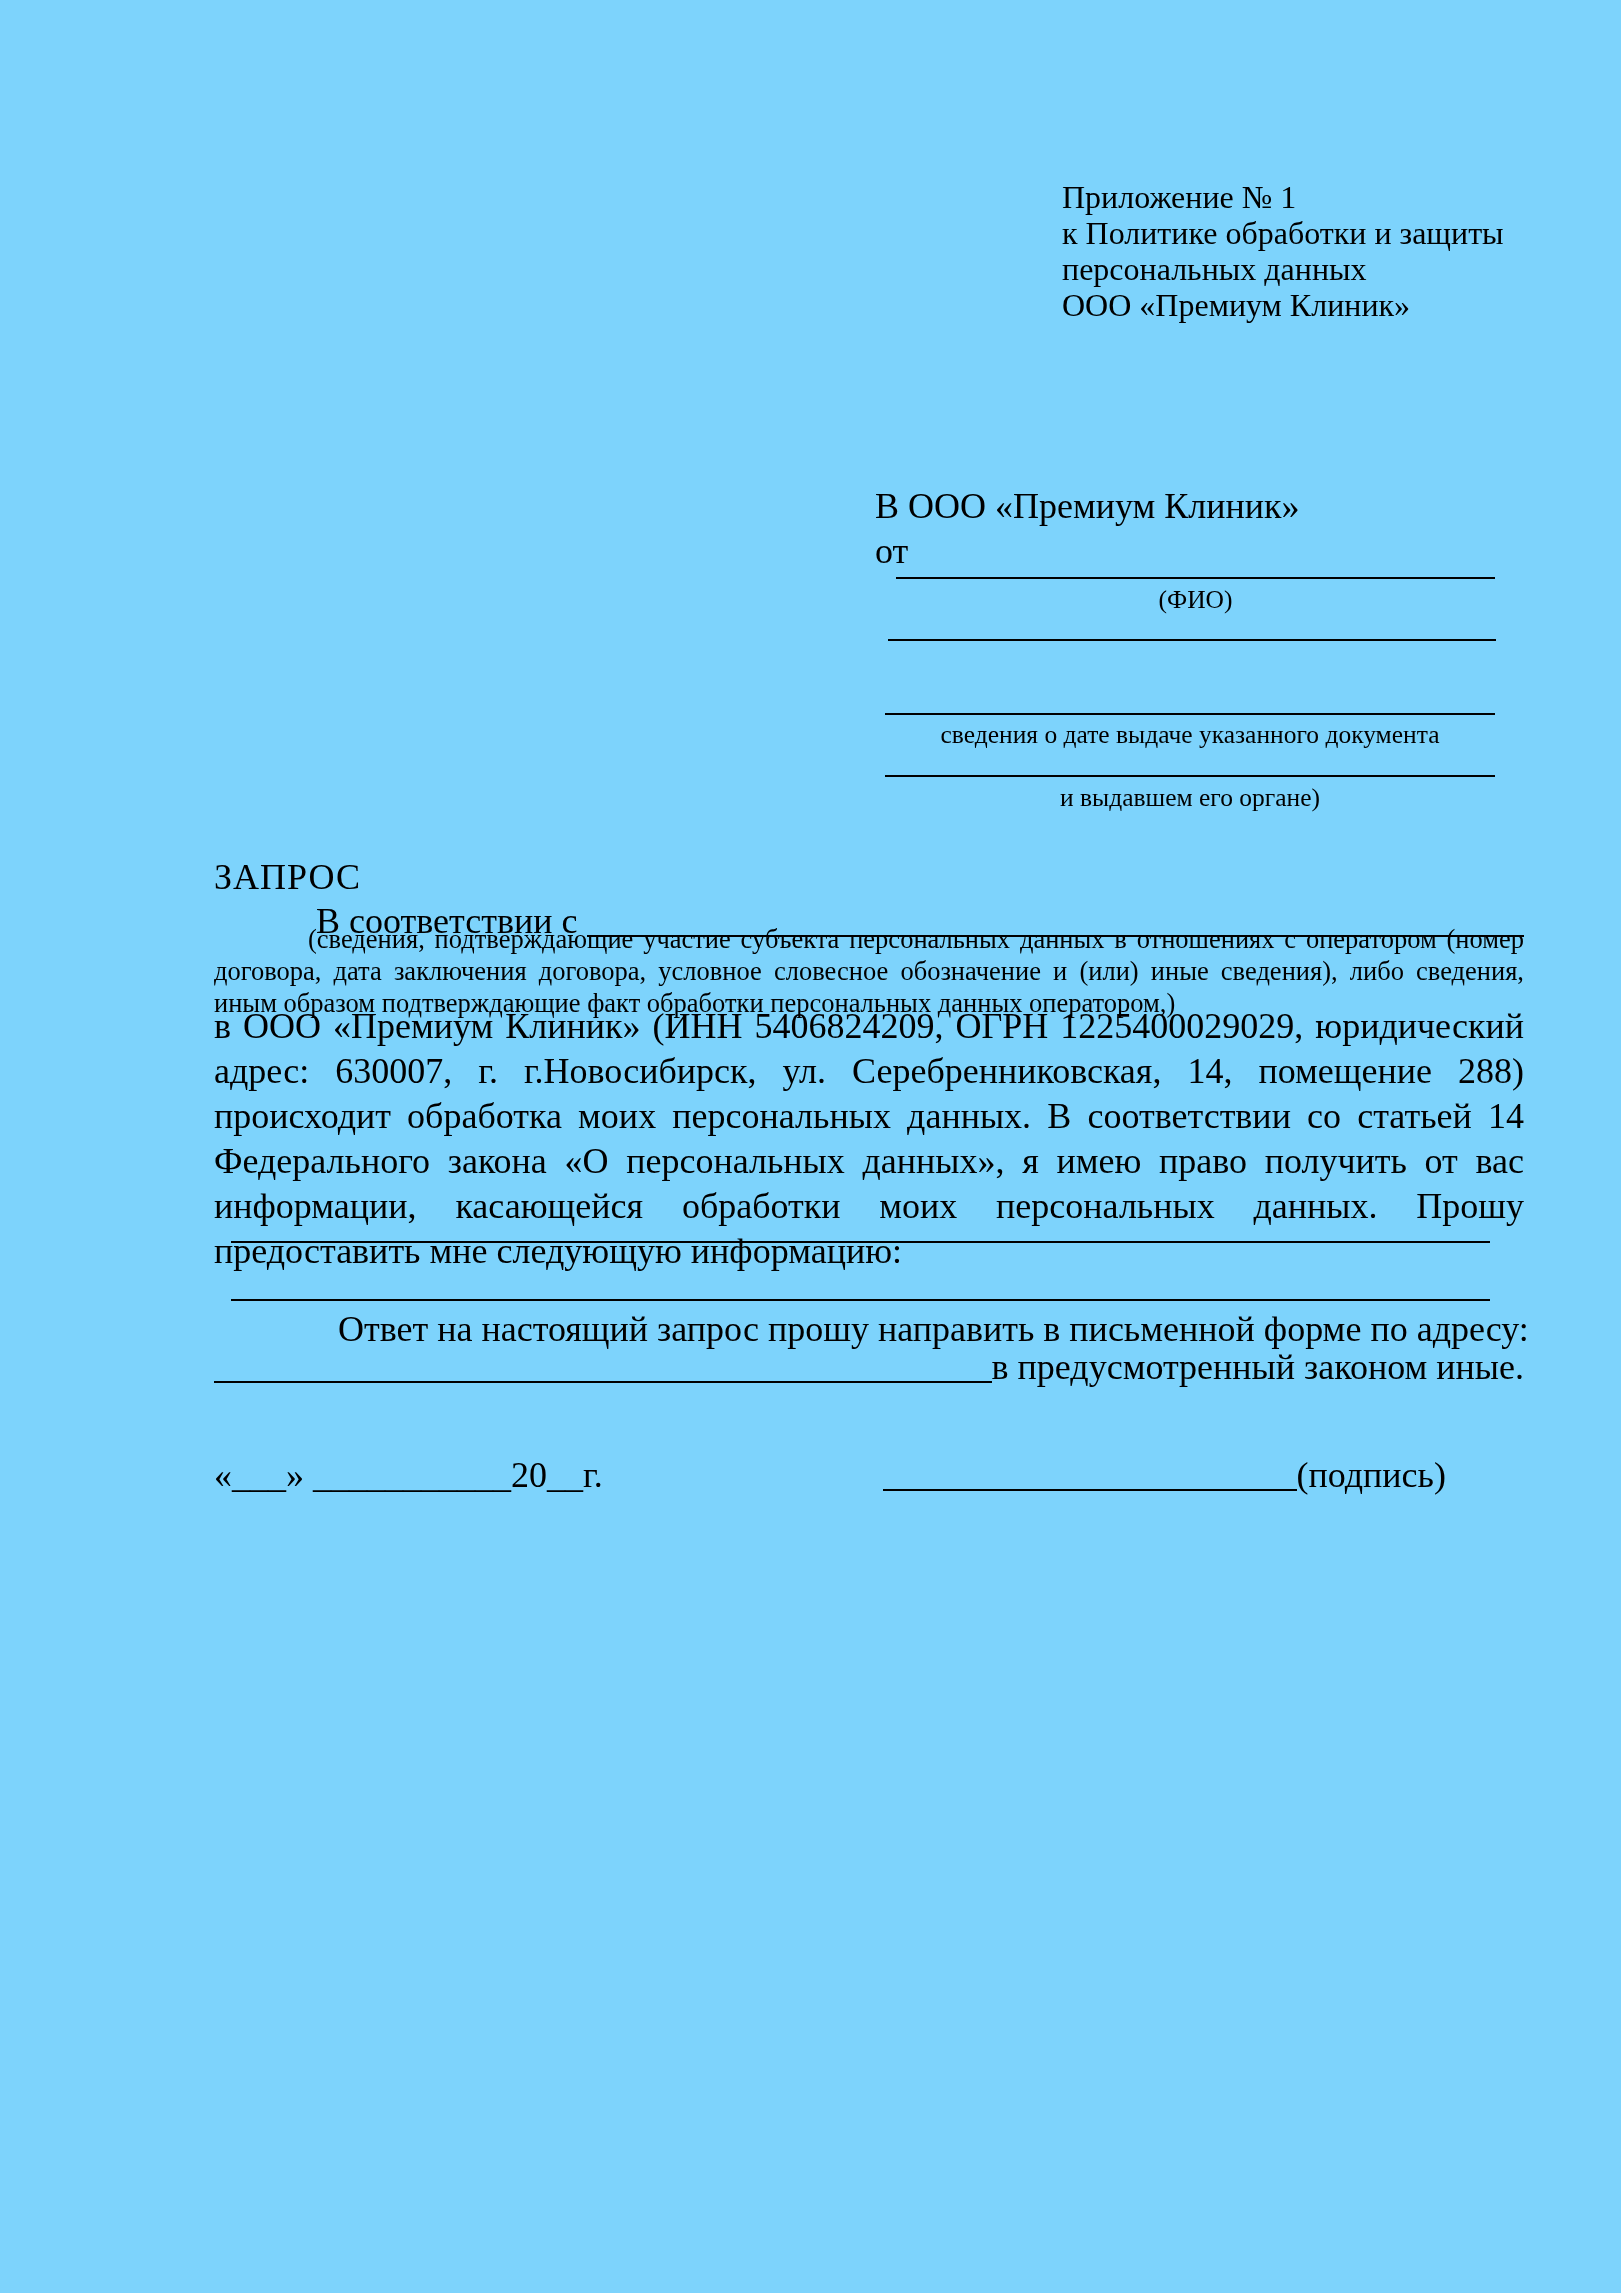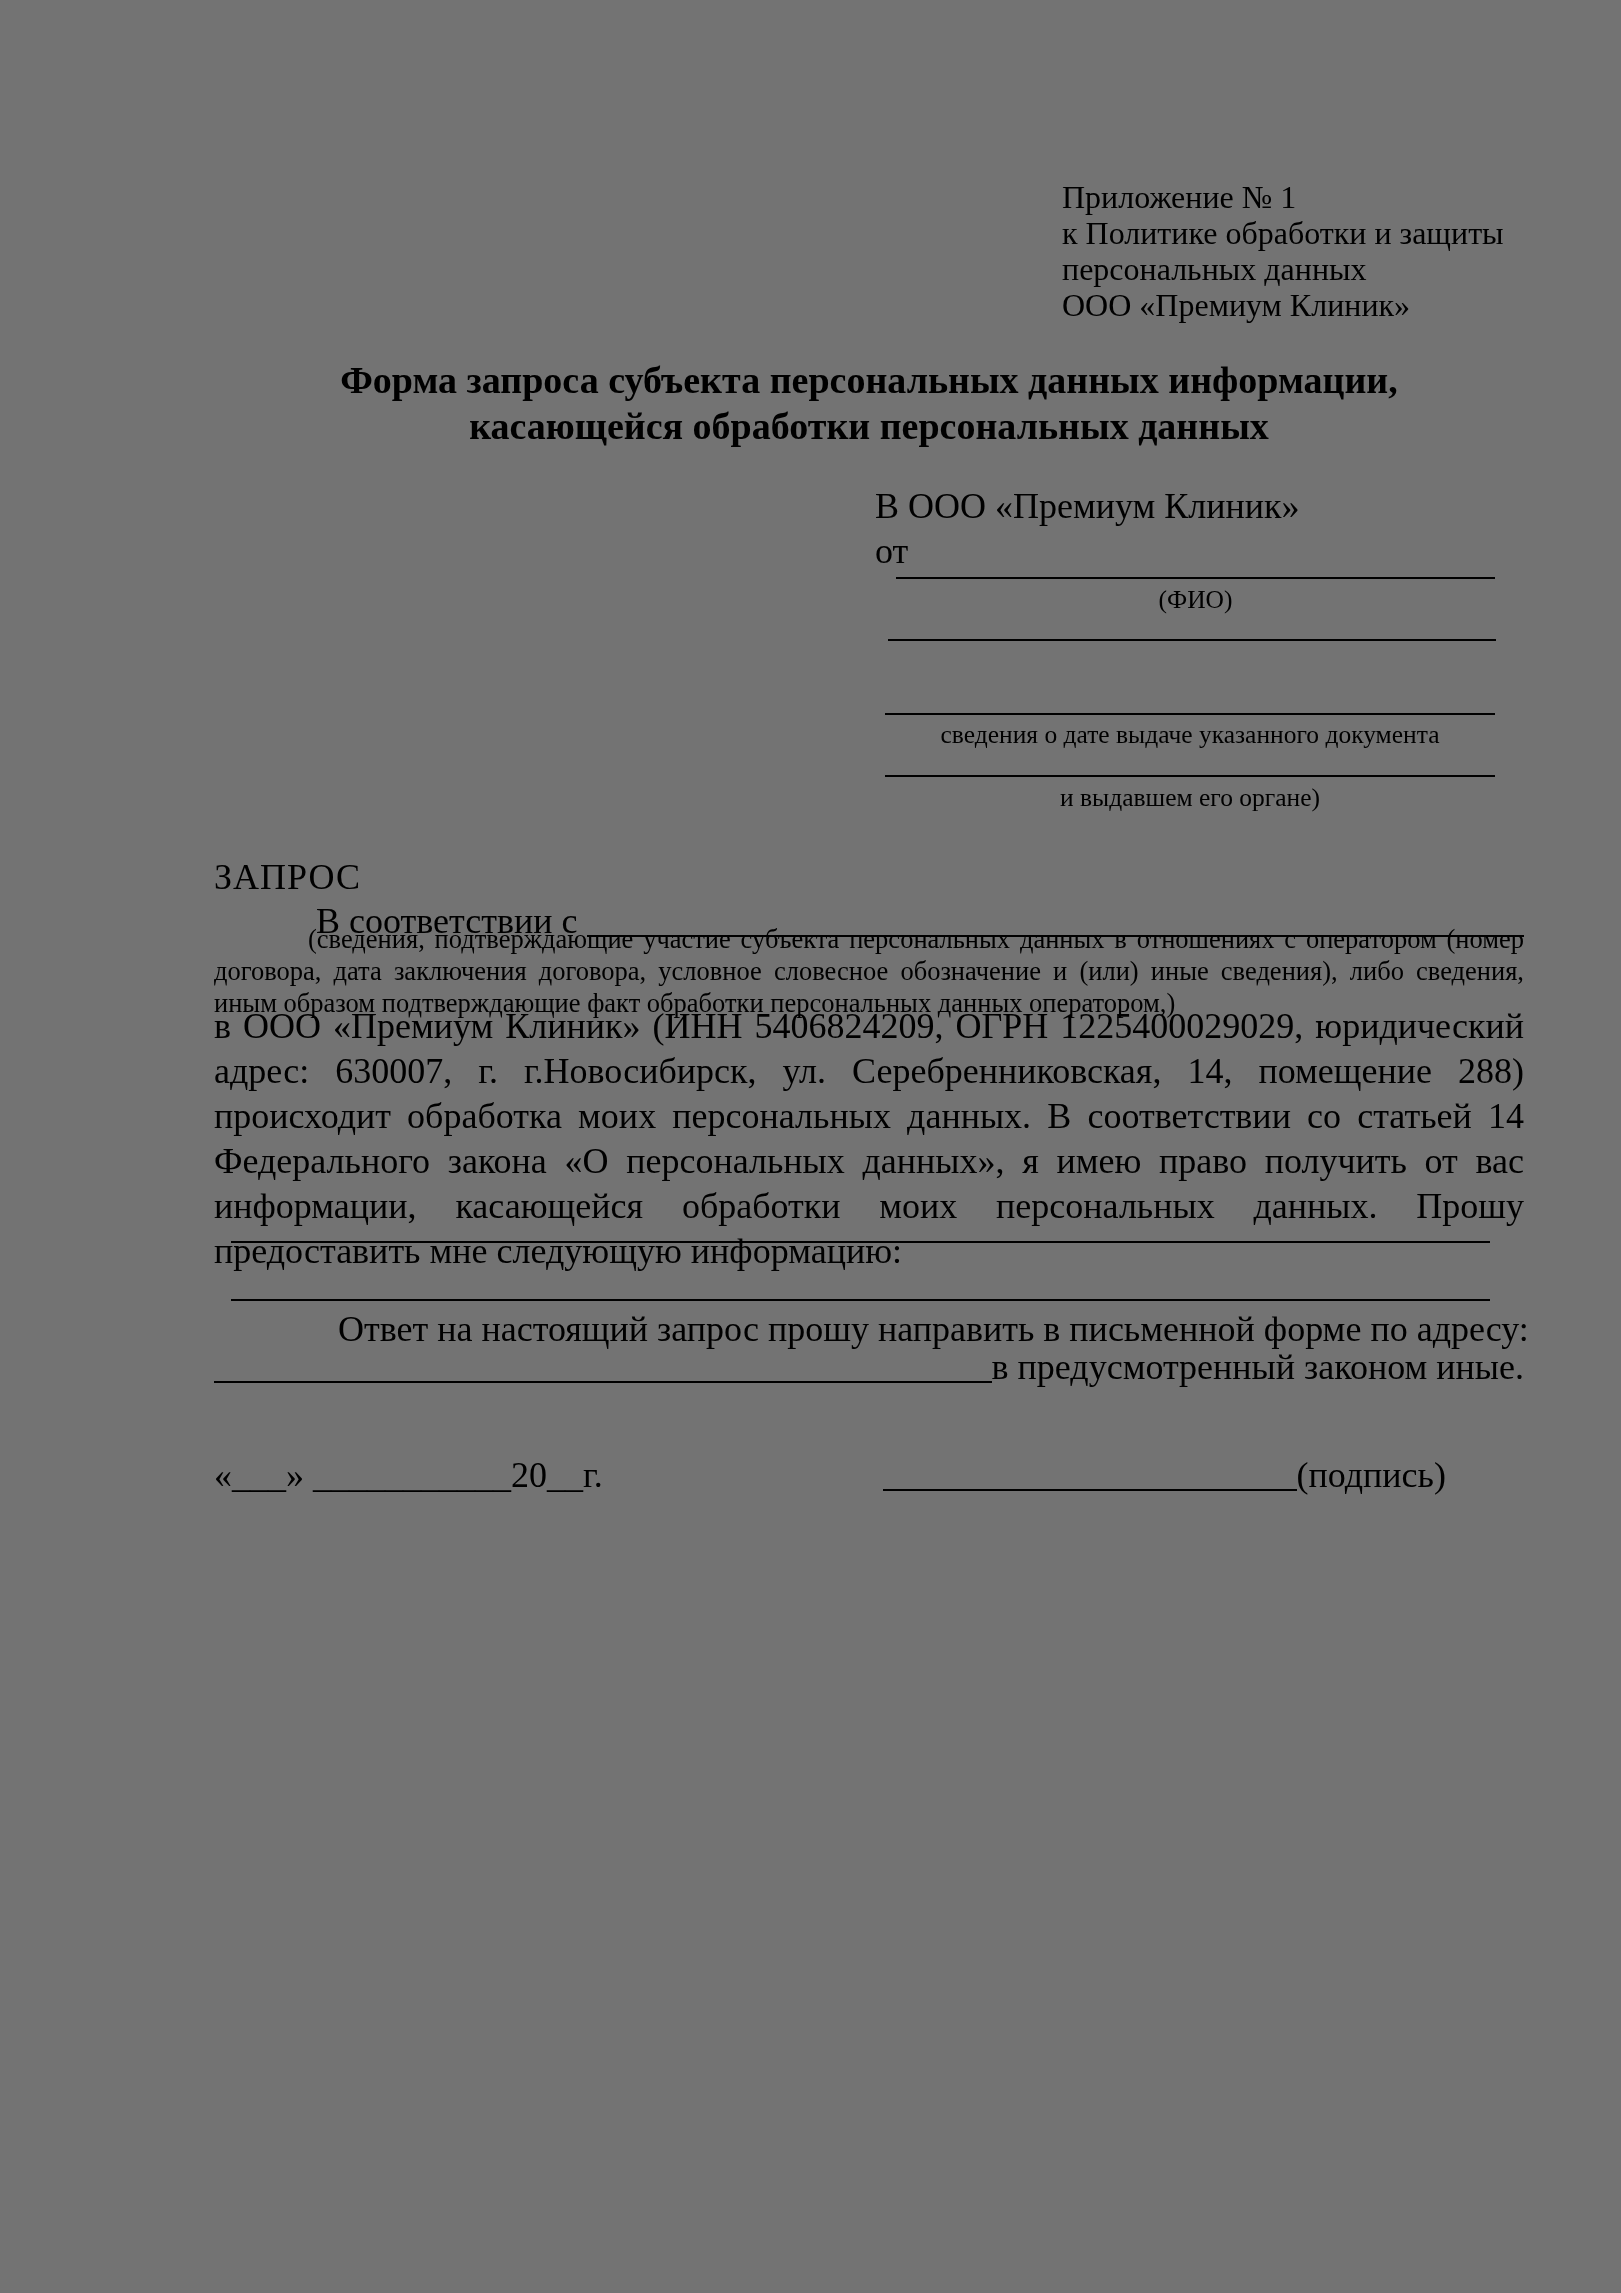--- a/index.html
+++ b/index.html
@@ -4,21 +4,21 @@
 <style>
   html, body {
     margin: 0;
     padding: 0;
     background: #ffffff;
   }
   .page {
     position: relative;
     width: 1621px;
     height: 2294px;
-    background: #737373;
+    background: #7dd3fc;
     color: #000000;
     font-family: "Liberation Serif", "DejaVu Serif", serif;
     overflow: hidden;
   }
   .abs { position: absolute; }
 
   .appendix {
     left: 1062px; top: 179px;
     font-size: 32px; line-height: 36px;
     white-space: nowrap;
@@ -105,24 +105,20 @@
 
 <div class="page">
 
   <div class="abs appendix">
     <div>Приложение № 1</div>
     <div>к Политике обработки и защиты</div>
     <div>персональных данных</div>
     <div>ООО «Премиум Клиник»</div>
   </div>
 
-  <div class="abs doc-title">
-    <div>Форма запроса субъекта персональных данных информации,</div>
-    <div>касающейся обработки персональных данных</div>
-  </div>
 
   <div class="abs addr-to">В ООО «Премиум Клиник»</div>
   <div class="abs addr-from">от</div>
 
   <div class="abs rule f1-line"></div>
   <div class="abs cap f1-cap">(ФИО)</div>
 
   <div class="abs rule f2-line"></div>
 
   <div class="abs rule f3-line"></div>

